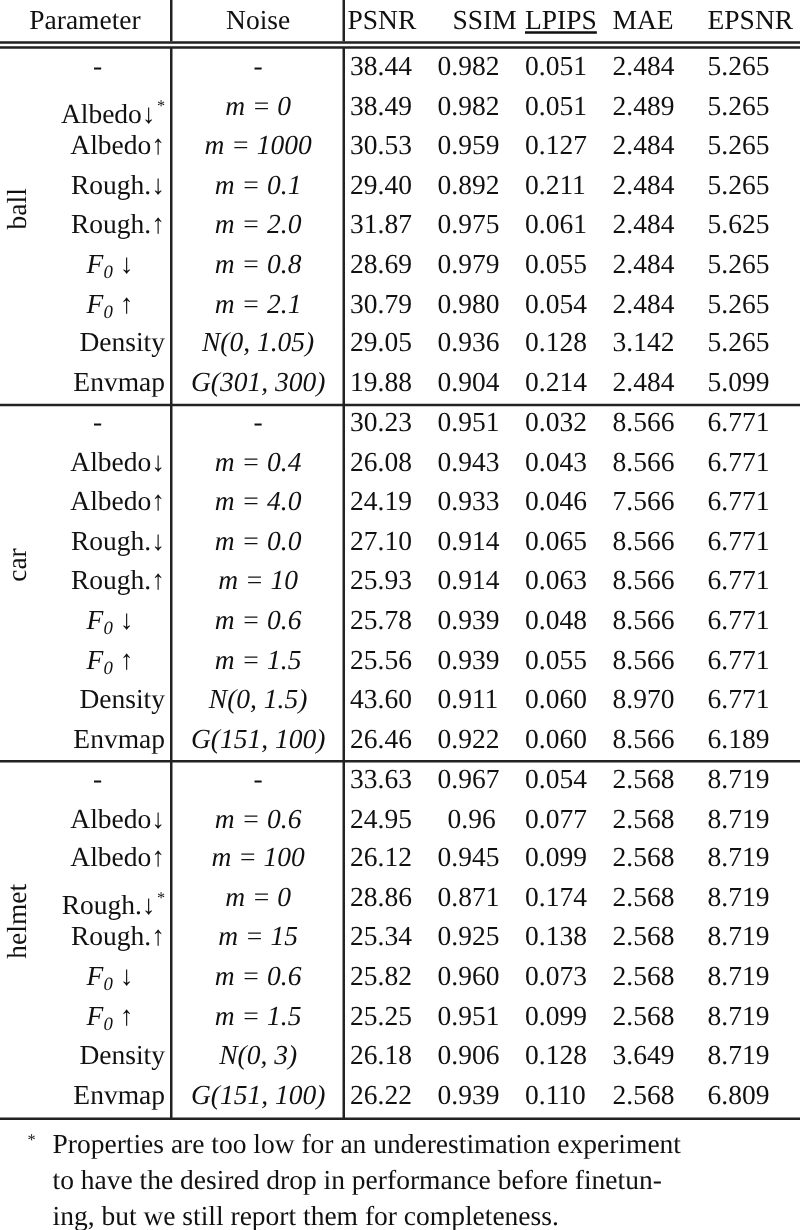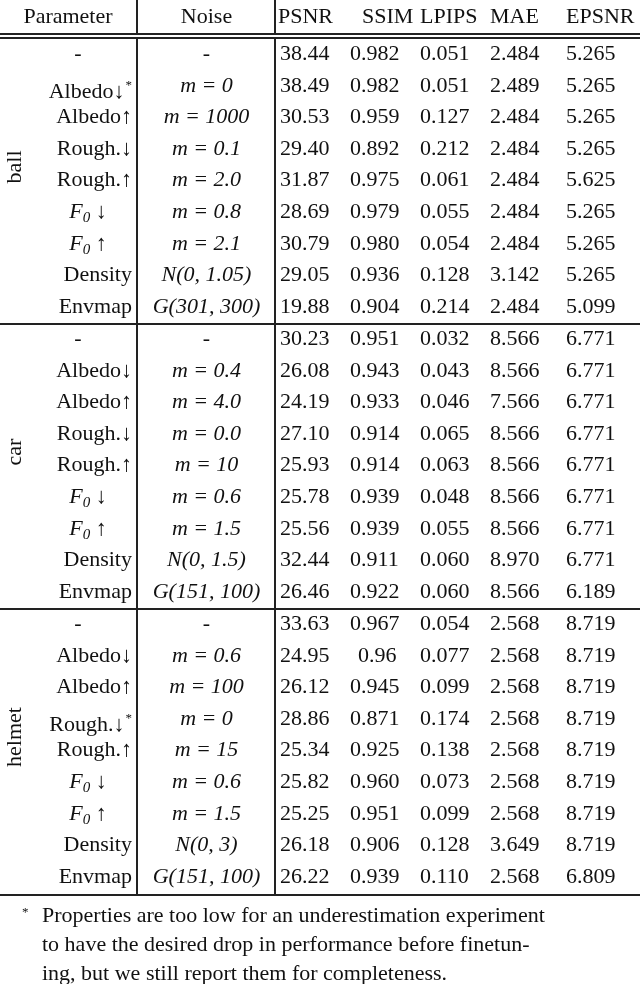--- a/index.html
+++ b/index.html
@@ -45,21 +45,21 @@
   </style>
 </head>
 <body>
 
 <div class="tbl" id="tbl">
     <div class="row hdr" style="top: 2px;">
       <div class="cell c-param">Parameter</div>
       <div class="cell c-noise">Noise</div>
       <div class="c-m" style="left: 278px;">PSNR</div>
       <div class="c-m" style="left: 350px; margin-left: 12px;">SSIM</div>
-      <div class="c-m" style="left: 420px;">LPIPS</div>
+      <div class="c-m" style="left: 420px; text-decoration: underline;">LPIPS</div>
       <div class="c-m" style="left: 490px;">MAE</div>
       <div class="c-m" style="left: 566px;">EPSNR</div>
     </div>
     <div class="hline" style="top: 33px; height: 1.5px;"></div>
     <div class="hline" style="top: 37px; height: 1.5px;"></div>
     <div class="vline" style="left: 136px; top: 0px; height: 33px;"></div>
     <div class="vline" style="left: 274px; top: 0px; height: 33px;"></div>
     <div class="vline" style="left: 136px; top: 38px; height: 857px;"></div>
     <div class="vline" style="left: 274px; top: 38px; height: 857px;"></div>
     <div class="group-label" style="top: 39px; height: 256.5px;">
@@ -90,21 +90,21 @@
       <div class="c-m" style="left: 350px; text-align: right;">0.959</div>
       <div class="c-m" style="left: 420px;">0.127</div>
       <div class="c-m" style="left: 490px;">2.484</div>
       <div class="c-m" style="left: 566px;">5.265</div>
     </div>
     <div class="row" style="top: 133.8px;">
       <div class="cell c-param"><span>Rough.↓</span></div>
       <div class="cell c-noise"><span class="math">m = 0.1</span></div>
       <div class="c-m" style="left: 280px;">29.40</div>
       <div class="c-m" style="left: 350px;">0.892</div>
-      <div class="c-m" style="left: 420px;">0.212</div>
+      <div class="c-m" style="left: 420px;">0.211</div>
       <div class="c-m" style="left: 490px;">2.484</div>
       <div class="c-m" style="left: 566px;">5.265</div>
     </div>
     <div class="row" style="top: 165.4px;">
       <div class="cell c-param"><span>Rough.↑</span></div>
       <div class="cell c-noise"><span class="math">m = 2.0</span></div>
       <div class="c-m" style="left: 280px;">31.87</div>
       <div class="c-m" style="left: 350px;">0.975</div>
       <div class="c-m" style="left: 420px;">0.061</div>
       <div class="c-m" style="left: 490px;">2.484</div>
@@ -209,21 +209,21 @@
       <div class="cell c-noise"><span class="math">m = 1.5</span></div>
       <div class="c-m" style="left: 280px;">25.56</div>
       <div class="c-m" style="left: 350px;">0.939</div>
       <div class="c-m" style="left: 420px;">0.055</div>
       <div class="c-m" style="left: 490px;">8.566</div>
       <div class="c-m" style="left: 566px;">6.771</div>
     </div>
     <div class="row" style="top: 545.2px;">
       <div class="cell c-param"><span>Density</span></div>
       <div class="cell c-noise"><span class="math">N(0, 1.5)</span></div>
-      <div class="c-m" style="left: 280px;">32.44</div>
+      <div class="c-m" style="left: 280px;">43.60</div>
       <div class="c-m" style="left: 350px;">0.911</div>
       <div class="c-m" style="left: 420px;">0.060</div>
       <div class="c-m" style="left: 490px;">8.970</div>
       <div class="c-m" style="left: 566px;">6.771</div>
     </div>
     <div class="row" style="top: 576.8px;">
       <div class="cell c-param"><span>Envmap</span></div>
       <div class="cell c-noise"><span class="math">G(151, 100)</span></div>
       <div class="c-m" style="left: 280px;">26.46</div>
       <div class="c-m" style="left: 350px;">0.922</div>

